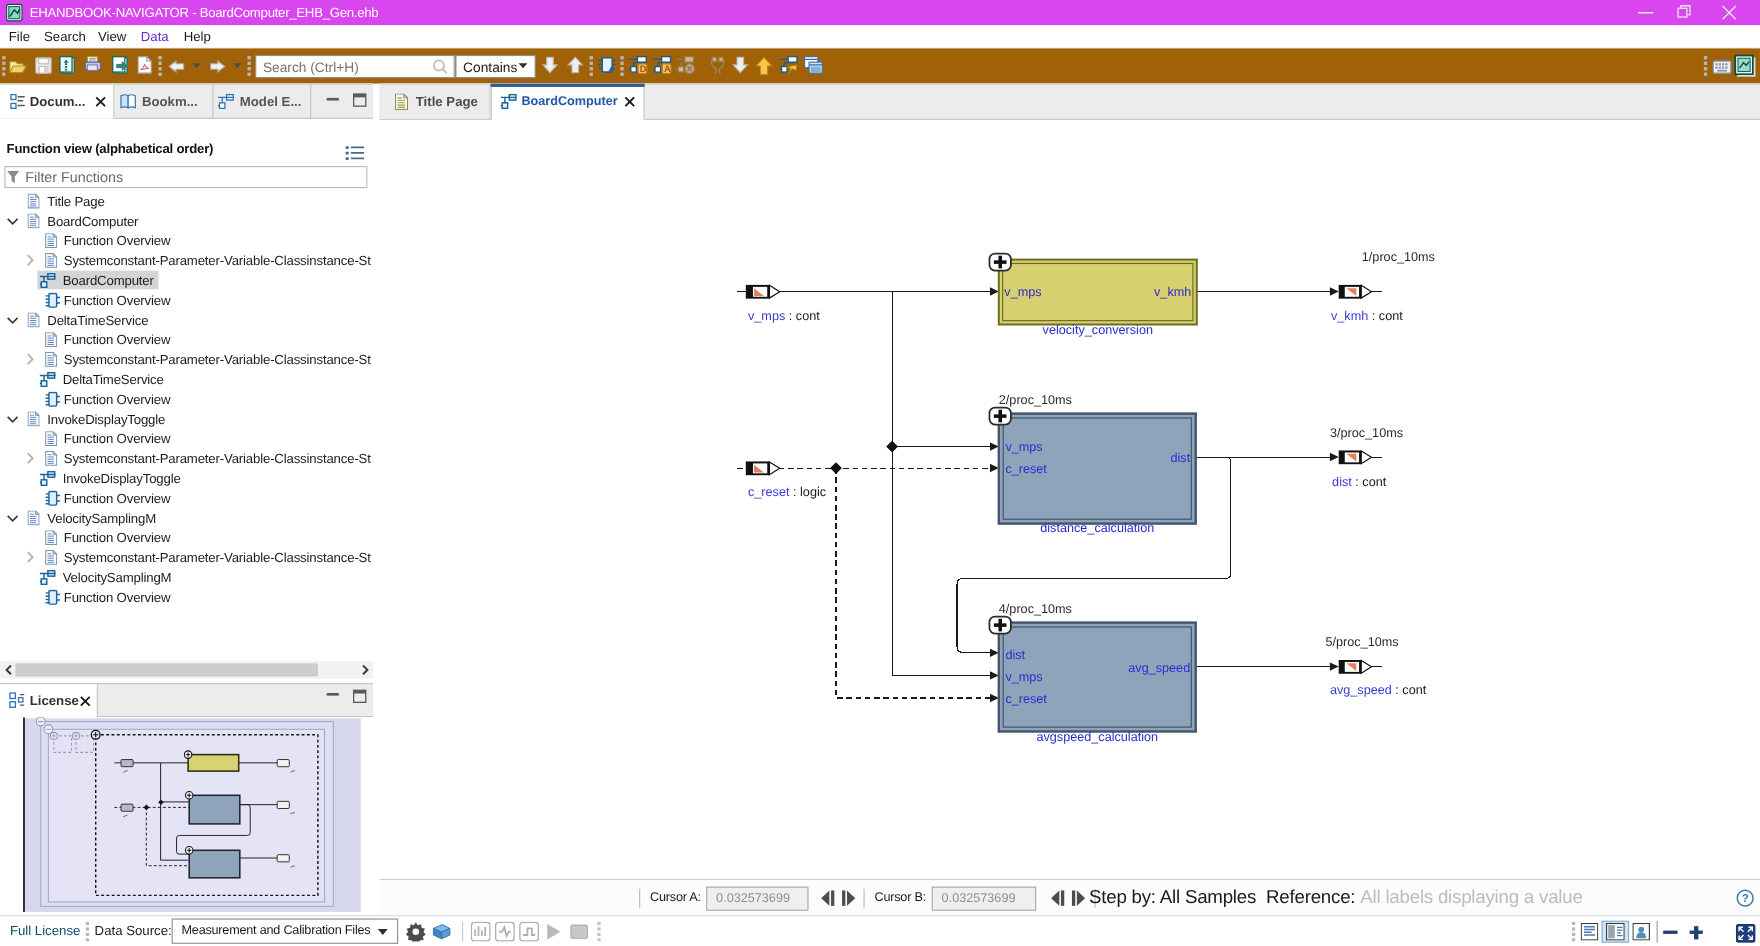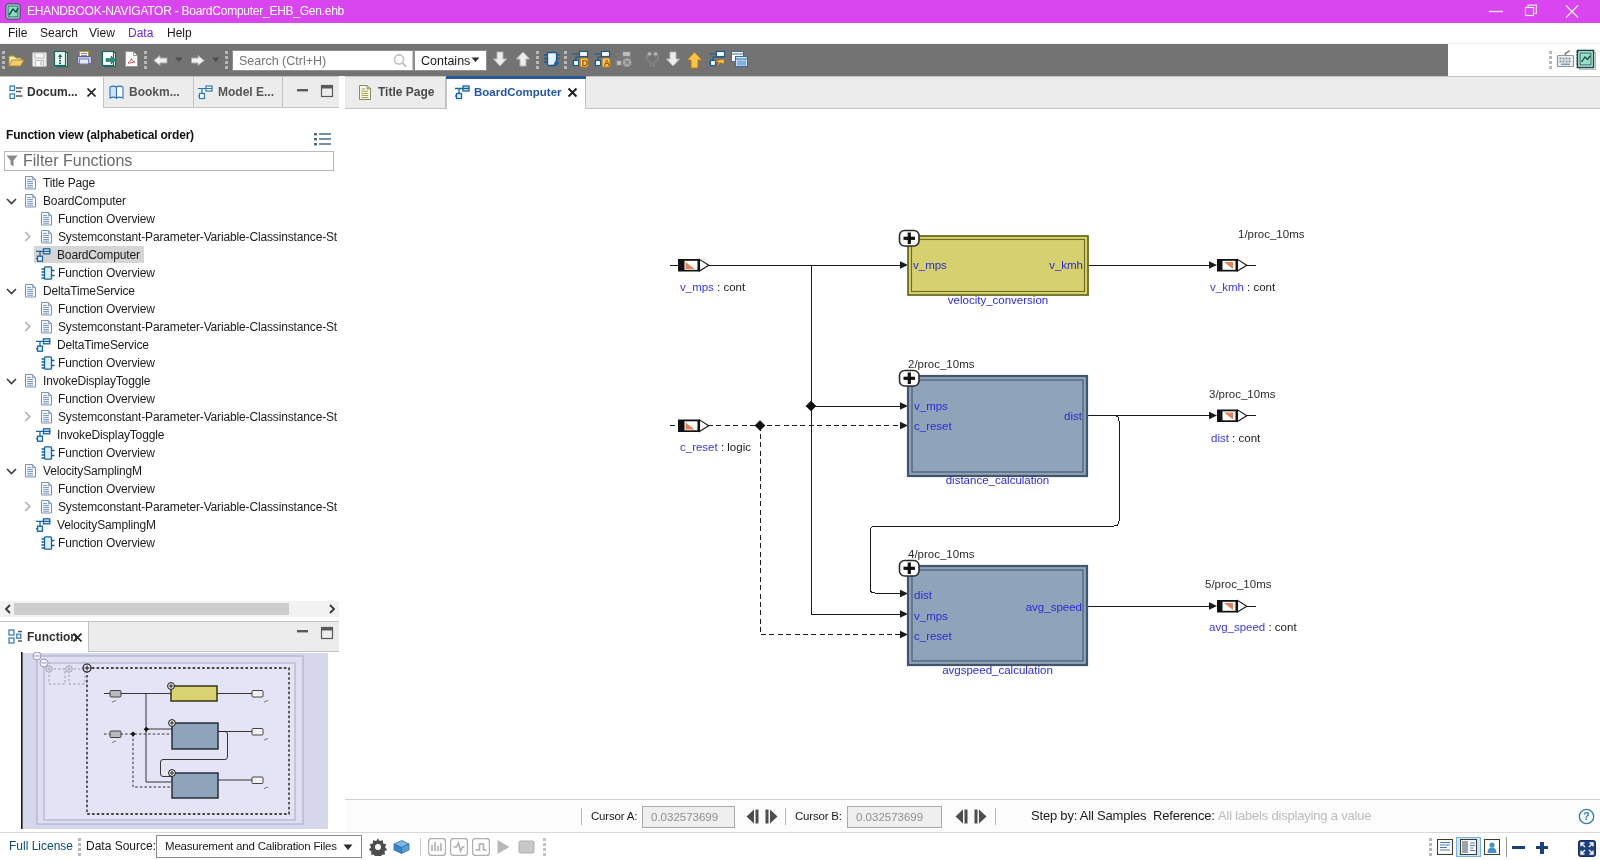--- a/index.html
+++ b/index.html
@@ -28,21 +28,21 @@
 </div>
 
 <div class="ab" style="left:0;top:23px;width:1600px;height:21px;background:#ffffff;border-bottom:1px solid #f0f0ef;">
   <div class="tx" style="left:8px;top:0;height:20px;line-height:20px;font-size:12px;color:#1a1a1a;">File</div>
   <div class="tx" style="left:40px;top:0;height:20px;line-height:20px;font-size:12px;color:#1a1a1a;">Search</div>
   <div class="tx" style="left:89px;top:0;height:20px;line-height:20px;font-size:12px;color:#1a1a1a;">View</div>
   <div class="tx" style="left:128px;top:0;height:20px;line-height:20px;font-size:12px;color:#6d28d9;">Data</div>
   <div class="tx" style="left:167px;top:0;height:20px;line-height:20px;font-size:12px;color:#1a1a1a;">Help</div>
 </div>
 
-<div class="ab" id="toolbar" style="left:0;top:44px;width:1448px;height:32px;background:#737373;">
+<div class="ab" id="toolbar" style="left:0;top:44px;width:1600px;height:32px;background:#a16207;">
   <svg class="ab" style="left:0;top:0;" width="1600" height="32" viewBox="0 0 1600 32">
 
     <g fill="#b8b8b8">
       <rect x="2" y="7" width="3" height="3"></rect>
         <rect x="2" y="12" width="3" height="3"></rect>
         <rect x="2" y="17" width="3" height="3"></rect>
         <rect x="2" y="22" width="3" height="3"></rect>
       <rect x="144" y="7" width="3" height="3"></rect>
         <rect x="144" y="12" width="3" height="3"></rect>
         <rect x="144" y="17" width="3" height="3"></rect>
@@ -250,21 +250,21 @@
     <path d="M5 2 h12 M5 7 h12 M5 12 h12" stroke="#4a6a8a" stroke-width="1.6"></path>
     <rect x="0" y="1" width="3" height="2.4" fill="#4a6a8a"></rect>
       <rect x="0" y="6" width="3" height="2.4" fill="#4a6a8a"></rect>
       <rect x="0" y="11" width="3" height="2.4" fill="#4a6a8a"></rect>
   </svg>
 
   <div class="ab" style="left:4px;top:75px;width:330px;height:20px;background:#ffffff;border:1px solid #b8b8b8;"></div>
   <svg class="ab" style="left:6px;top:79px;" width="12" height="12" viewBox="0 0 12 12">
     <path d="M0.5 0.5 h11 L7.5 5.5 v6 l-3 -2 v-4 Z" fill="#8a8a8a"></path>
   </svg>
-  <div class="tx" style="left:23px;top:75px;height:36px;line-height:20px;font-size:16px;color:#6a6a6a;">Filter Functions</div>
+  <div class="tx" style="left:23px;top:75px;height:36px;line-height:20px;font-size:13px;color:#6a6a6a;">Filter Functions</div>
 
   <div class="ab" id="tree" style="left:0;top:98px;width:339px;height:427px;overflow:hidden;">
     <svg width="0" height="0" style="position:absolute;">
       <defs>
         <g id="i-doc">
           <path d="M0.5 0.5 h6.8 l3.2 3.2 v9.3 h-10 Z" fill="#ffffff" stroke="#7a93ad" stroke-width="1"></path>
           <path d="M7.3 0.5 l0 3.2 l3.2 0 Z" fill="#d8cfa0" stroke="#7a93ad" stroke-width="0.8"></path>
           <path d="M2.2 3.4 h3.6 M2.2 5.4 h5.8 M2.2 7.4 h5.8 M2.2 9.4 h5.8 M2.2 11.2 h5.8" stroke="#5b87c5" stroke-width="0.9"></path>
         </g>
         <g id="i-model">
@@ -453,21 +453,21 @@
   </div>
 
   <div class="ab" style="left:0;top:545px;width:339px;height:31px;background:#ececec;border-top:1px solid #c3c3c3;border-bottom:1px solid #c3c3c3;"></div>
   <div class="ab" style="left:0;top:546px;width:89px;height:30px;background:#ffffff;border-right:1px solid #c3c3c3;"></div>
   <svg class="ab" style="left:8px;top:553px;" width="15" height="15" viewBox="0 0 15 15">
     <rect x="1" y="1" width="5" height="5" fill="#ffffff" stroke="#2e75b6" stroke-width="1.2"></rect>
     <rect x="1" y="9" width="5" height="5" fill="#ffffff" stroke="#2e75b6" stroke-width="1.2"></rect>
     <rect x="8.8" y="5.2" width="4" height="4" fill="#ffffff" stroke="#2e75b6" stroke-width="1.2"></rect>
     <path d="M10 2.5 h4 M10 12 h4" stroke="#555" stroke-width="1.3"></path>
   </svg>
-  <div class="tx" style="left:27px;top:546px;height:30px;line-height:30px;font-size:12px;font-weight:bold;color:#333;">Function</div>
+  <div class="tx" style="left:27px;top:546px;height:30px;line-height:30px;font-size:12px;font-weight:bold;color:#333;">License</div>
   <svg class="ab" style="left:72px;top:556px;" width="11" height="11" viewBox="0 0 11 11">
       <path d="M1.5 1.5 L9.5 9.5 M9.5 1.5 L1.5 9.5" stroke="#1a1a1a" stroke-width="1.7"></path>
     </svg>
   <svg class="ab" style="left:296px;top:550px;" width="40" height="16" viewBox="0 0 40 16">
     <rect x="1" y="4" width="11" height="2.4" fill="#5a5a5a"></rect>
     <rect x="25.5" y="1.5" width="11" height="11" fill="none" stroke="#5a5a5a" stroke-width="1.2"></rect>
     <rect x="25.5" y="1.5" width="11" height="3" fill="#5a5a5a"></rect>
   </svg>
 
   <div class="ab" id="outline" style="left:0;top:576px;width:339px;height:253px;background:#ffffff;">
@@ -677,21 +677,21 @@
   <div class="ab" style="left:502px;top:6px;width:95px;height:22px;background:#efefef;border:1px solid #a8a8a8;">
     <div class="tx" style="left:8px;top:0;height:20px;line-height:20px;font-size:11.5px;color:#8f8f8f;">0.032573699</div>
   </div>
   <svg class="ab" style="left:608px;top:9px;" width="36" height="15" viewBox="0 0 36 15">
     <polygon points="10,0.5 10,14.5 2.5,7.5" fill="#4d4d4d"></polygon>
       <rect x="11.5" y="0.5" width="3" height="14" fill="#4d4d4d"></rect>
     <rect x="21.5" y="0.5" width="3" height="14" fill="#4d4d4d"></rect>
       <polygon points="26,0.5 26,14.5 33.5,7.5" fill="#4d4d4d"></polygon>
   </svg>
   <div class="ab" style="left:650px;top:8px;width:1px;height:17px;background:#b8b8b8;"></div>
-  <div class="tx" style="left:686px;top:0;height:32px;line-height:32px;font-size:13px;letter-spacing:-0.2px;color:#1a1a1a;">Step by: All Samples&nbsp;&nbsp;Reference:&nbsp;<span style="color:#bcbcbc;">All labels displaying a value</span></div>
+  <div class="tx" style="left:645px;top:0;height:32px;line-height:32px;font-size:17px;letter-spacing:-0.2px;color:#1a1a1a;">Step by: All Samples&nbsp;&nbsp;Reference:&nbsp;<span style="color:#bcbcbc;">All labels displaying a value</span></div>
   <svg class="ab" style="left:1233px;top:8px;" width="17" height="17" viewBox="0 0 18 18">
     <circle cx="9" cy="9" r="7.6" fill="none" stroke="#3a7ca8" stroke-width="1.4"></circle>
     <text x="9" y="13" text-anchor="middle" font-size="11" font-weight="bold" fill="#3a7ca8" font-family="Liberation Sans, sans-serif">?</text>
   </svg>
 </div>
 
 <div class="ab" id="statusbar" style="left:0;top:832px;width:1600px;height:28px;background:#ffffff;border-top:1px solid #d9d9d9;">
   <div class="tx" style="left:9px;top:0;height:27px;line-height:27px;font-size:12px;color:#0c4a6e;text-align:right;">Full License</div>
   <svg class="ab" style="left:77px;top:5px;" width="5" height="18" viewBox="0 0 5 18">
     <g fill="#b8b8b8">

